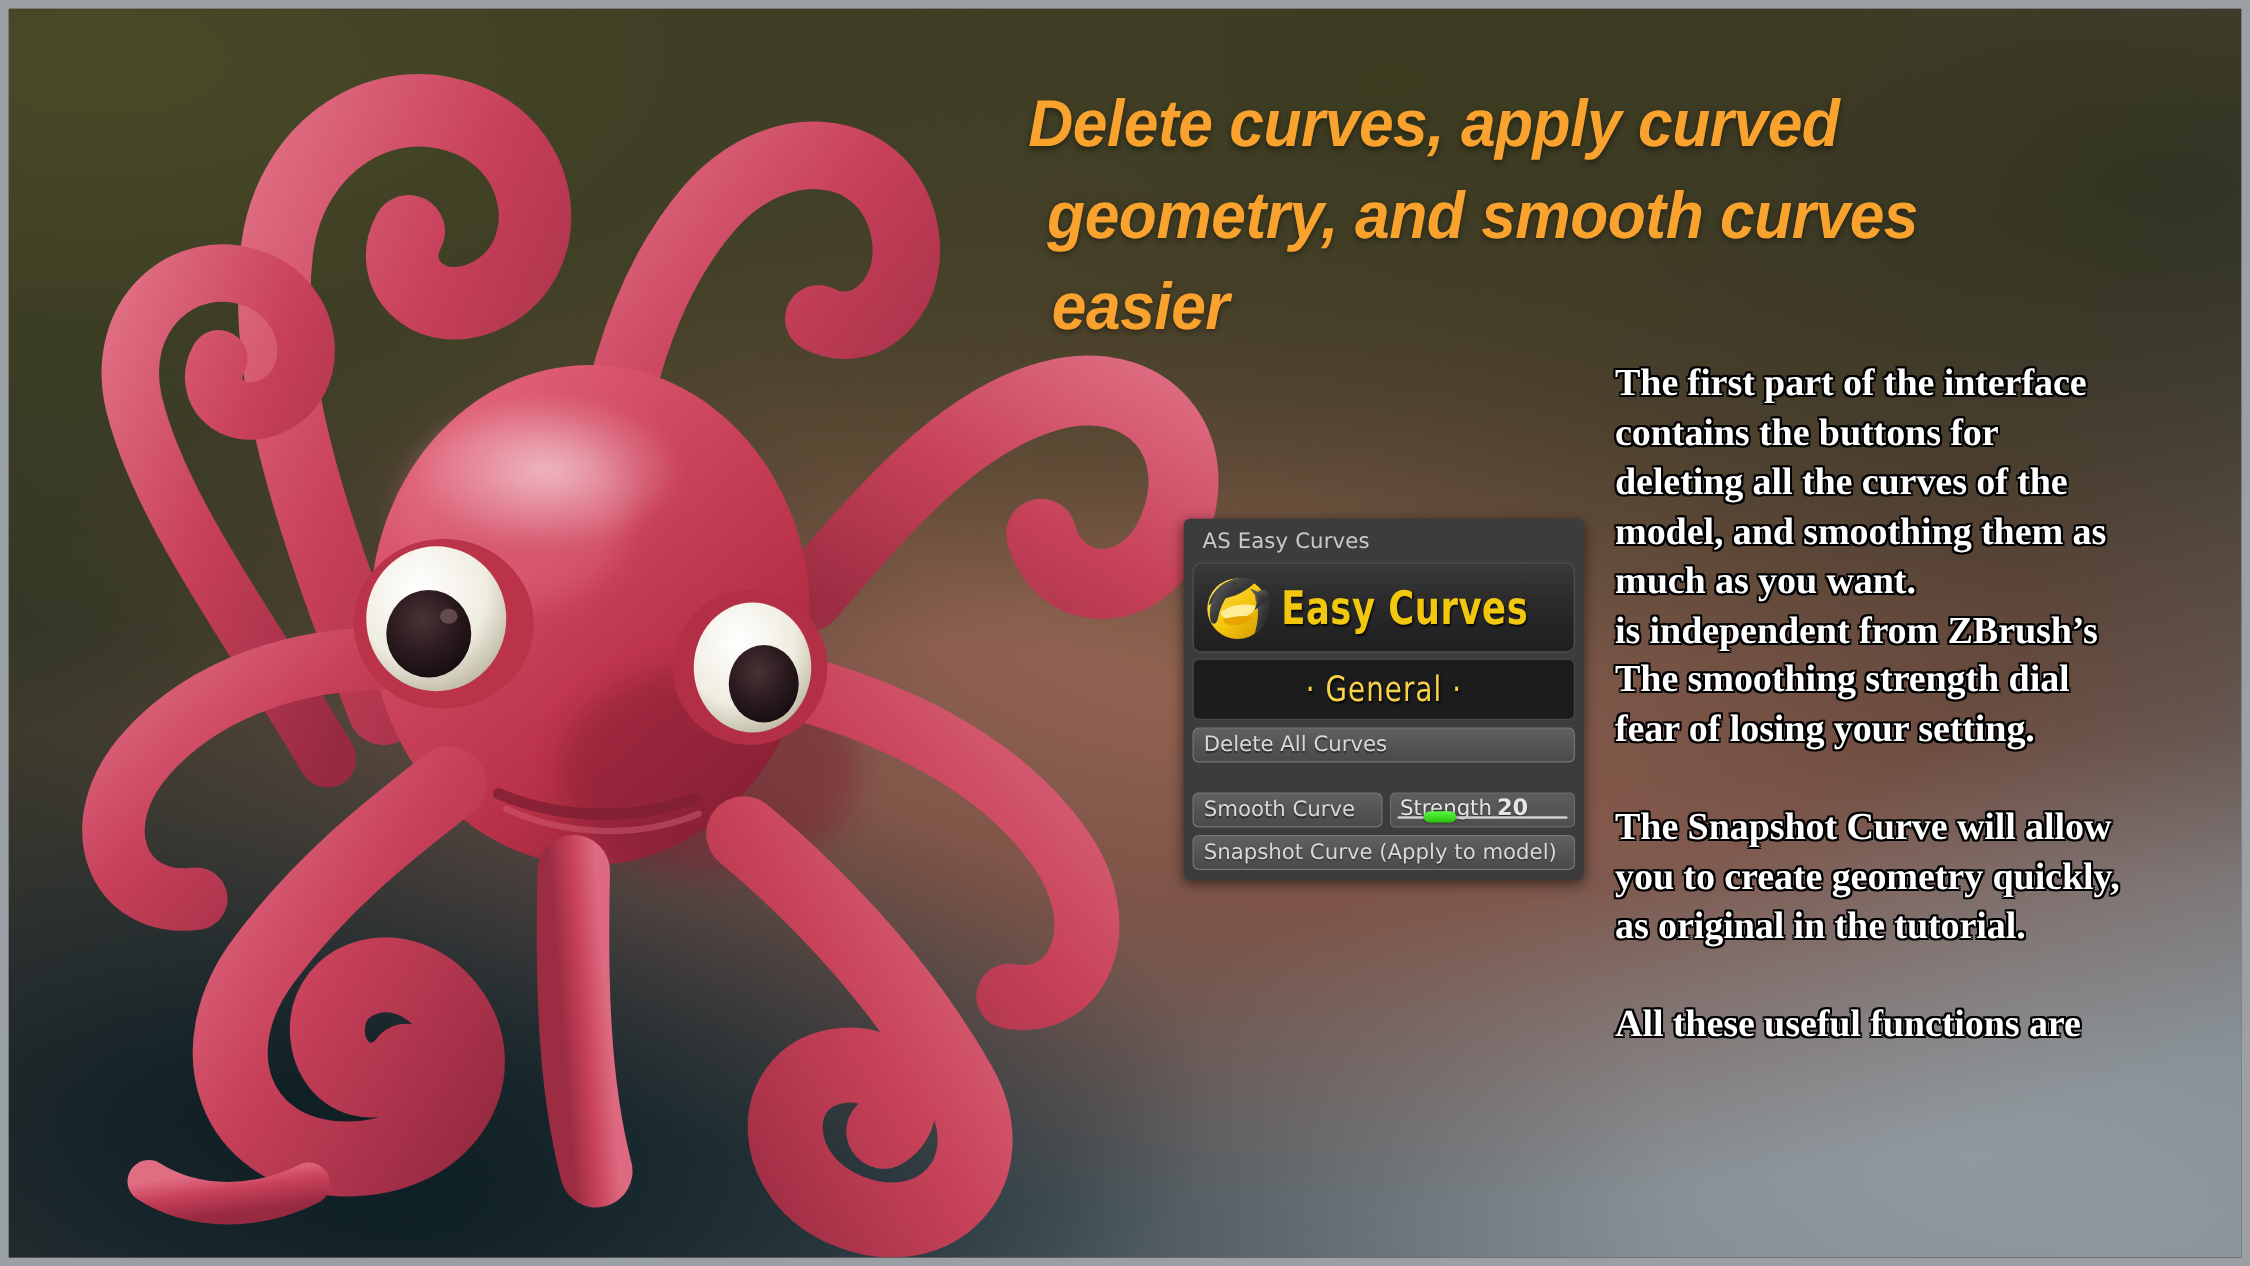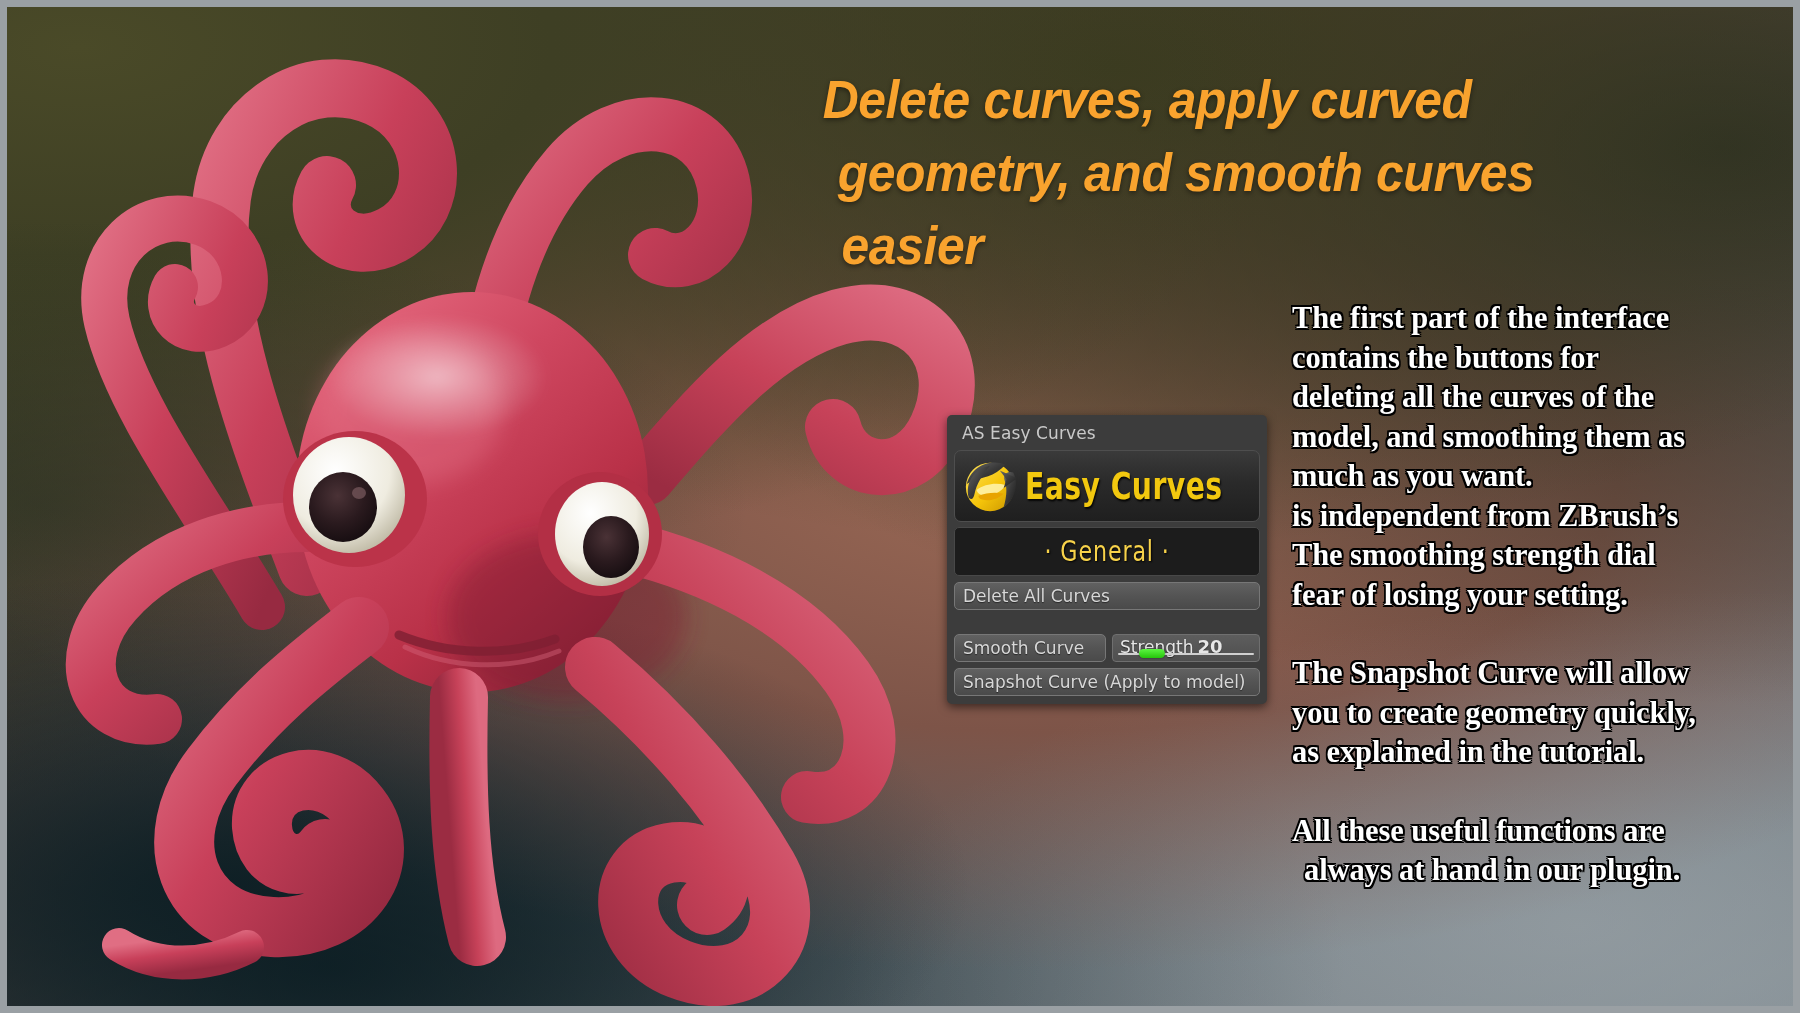--- a/index.html
+++ b/index.html
@@ -70,21 +70,21 @@
     text-shadow: 0 2px 5px rgba(0,0,0,0.45);
   }
   .headline .l1 { display:block; padding-left: 6px; }
   .headline .l2 { display:block; padding-left: 22px; }
   .headline .l3 { display:block; padding-left: 26px; }
 
   
   .body-copy {
     position: absolute;
     left: 1285px;
-    top: 292px;
+    top: 280px;
     width: 500px;
     font-family: "Liberation Serif", "DejaVu Serif", serif;
     font-size: 30.5px;
     line-height: 39.5px;
     font-weight: bold;
     color: #ffffff;
     letter-spacing: -0.1px;
     text-shadow:
       -1.6px -1.6px 0 #000, 1.6px -1.6px 0 #000,
       -1.6px  1.6px 0 #000, 1.6px  1.6px 0 #000,
@@ -335,24 +335,23 @@
     <p>contains the buttons for</p>
     <p>deleting all the curves of the</p>
     <p>model, and smoothing them as</p>
     <p>much as you want.</p>
     <p>is independent from ZBrush’s</p>
     <p>The smoothing strength dial</p>
     <p>fear of losing your setting.</p>
     <div class="gap"></div>
     <p>The Snapshot Curve will allow</p>
     <p>you to create geometry quickly,</p>
-    <p>as explained in the tutorial.</p>
+    <p>as original in the tutorial.</p>
     <div class="gap"></div>
     <p>All these useful functions are</p>
-    <p class="indent">always at hand in our plugin.</p>
   </div>
 
   <div id="panel">
 
     <div class="panel-title">AS Easy Curves</div>
 
     <div class="logo-box">
       <svg class="logo-mark" viewBox="0 0 64 64">
         <defs>
           <linearGradient id="lgY" x1="0" y1="0" x2="1" y2="1">

